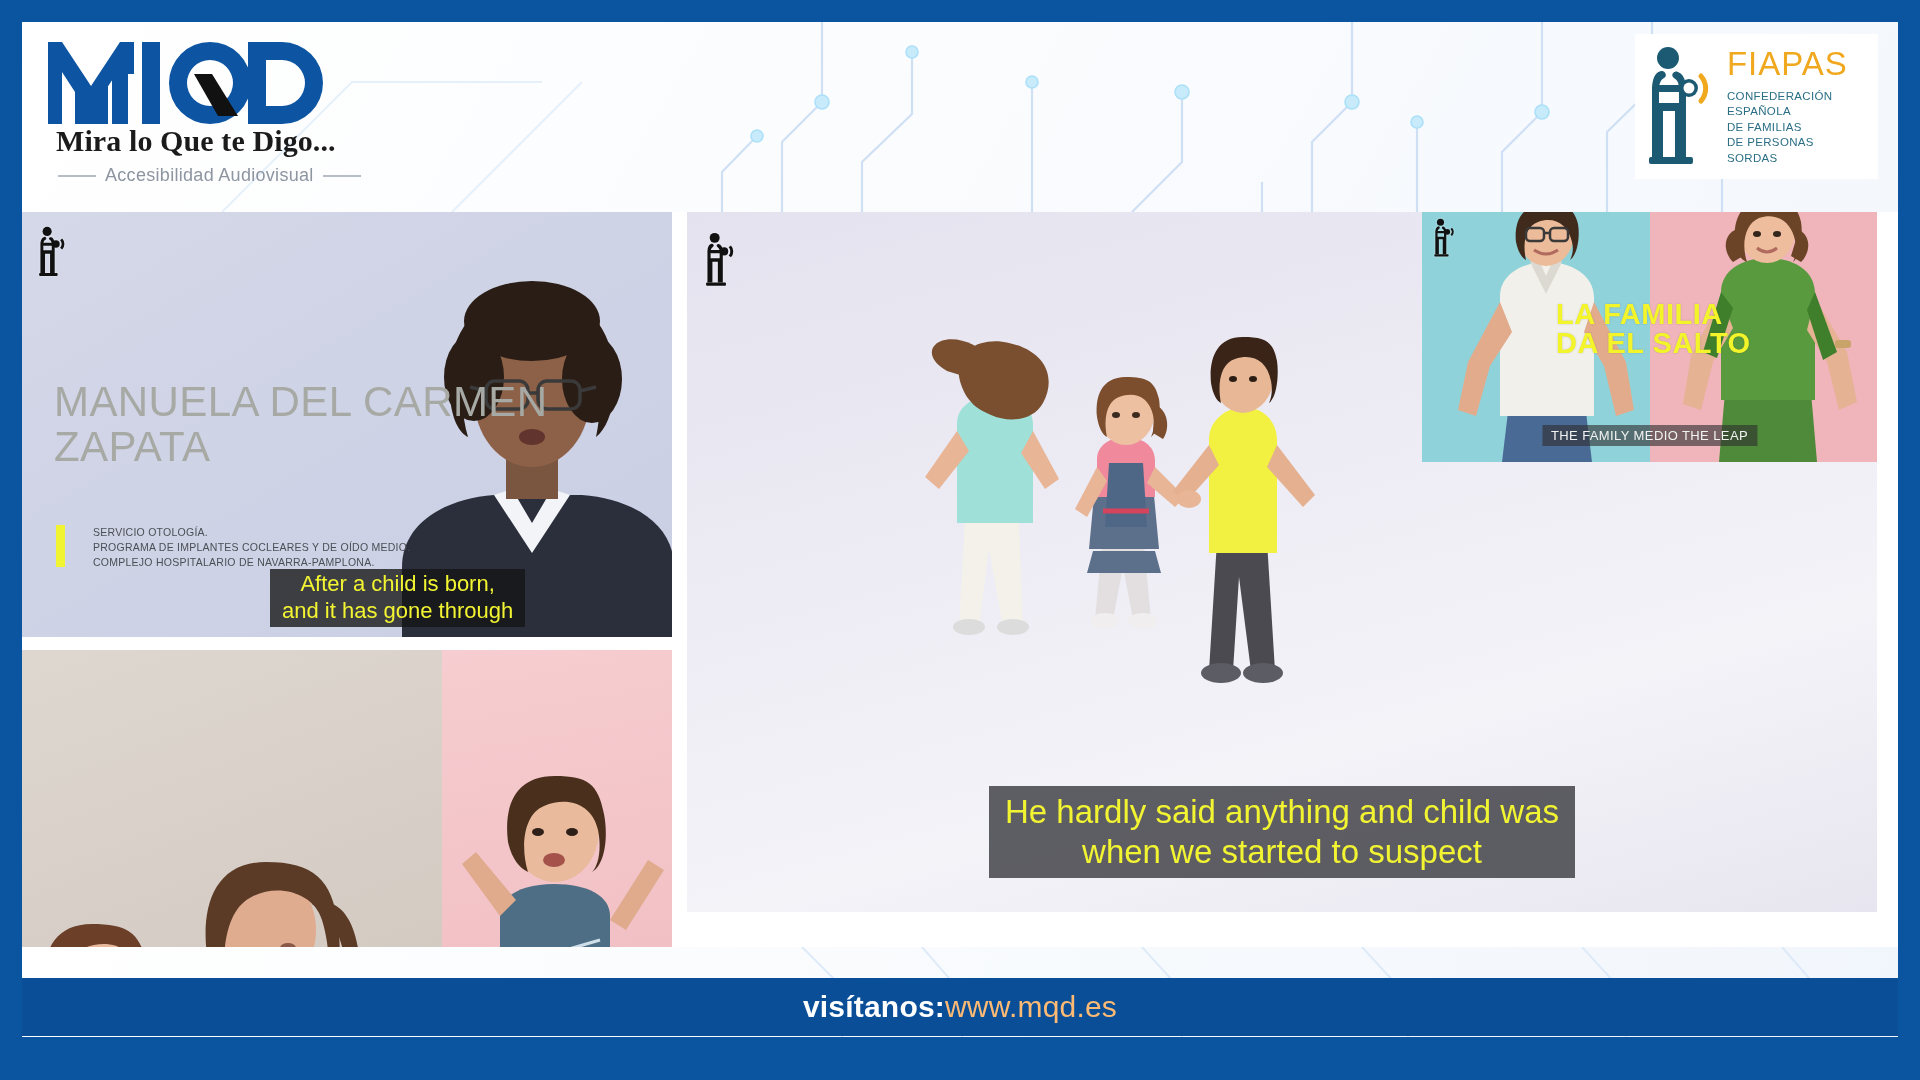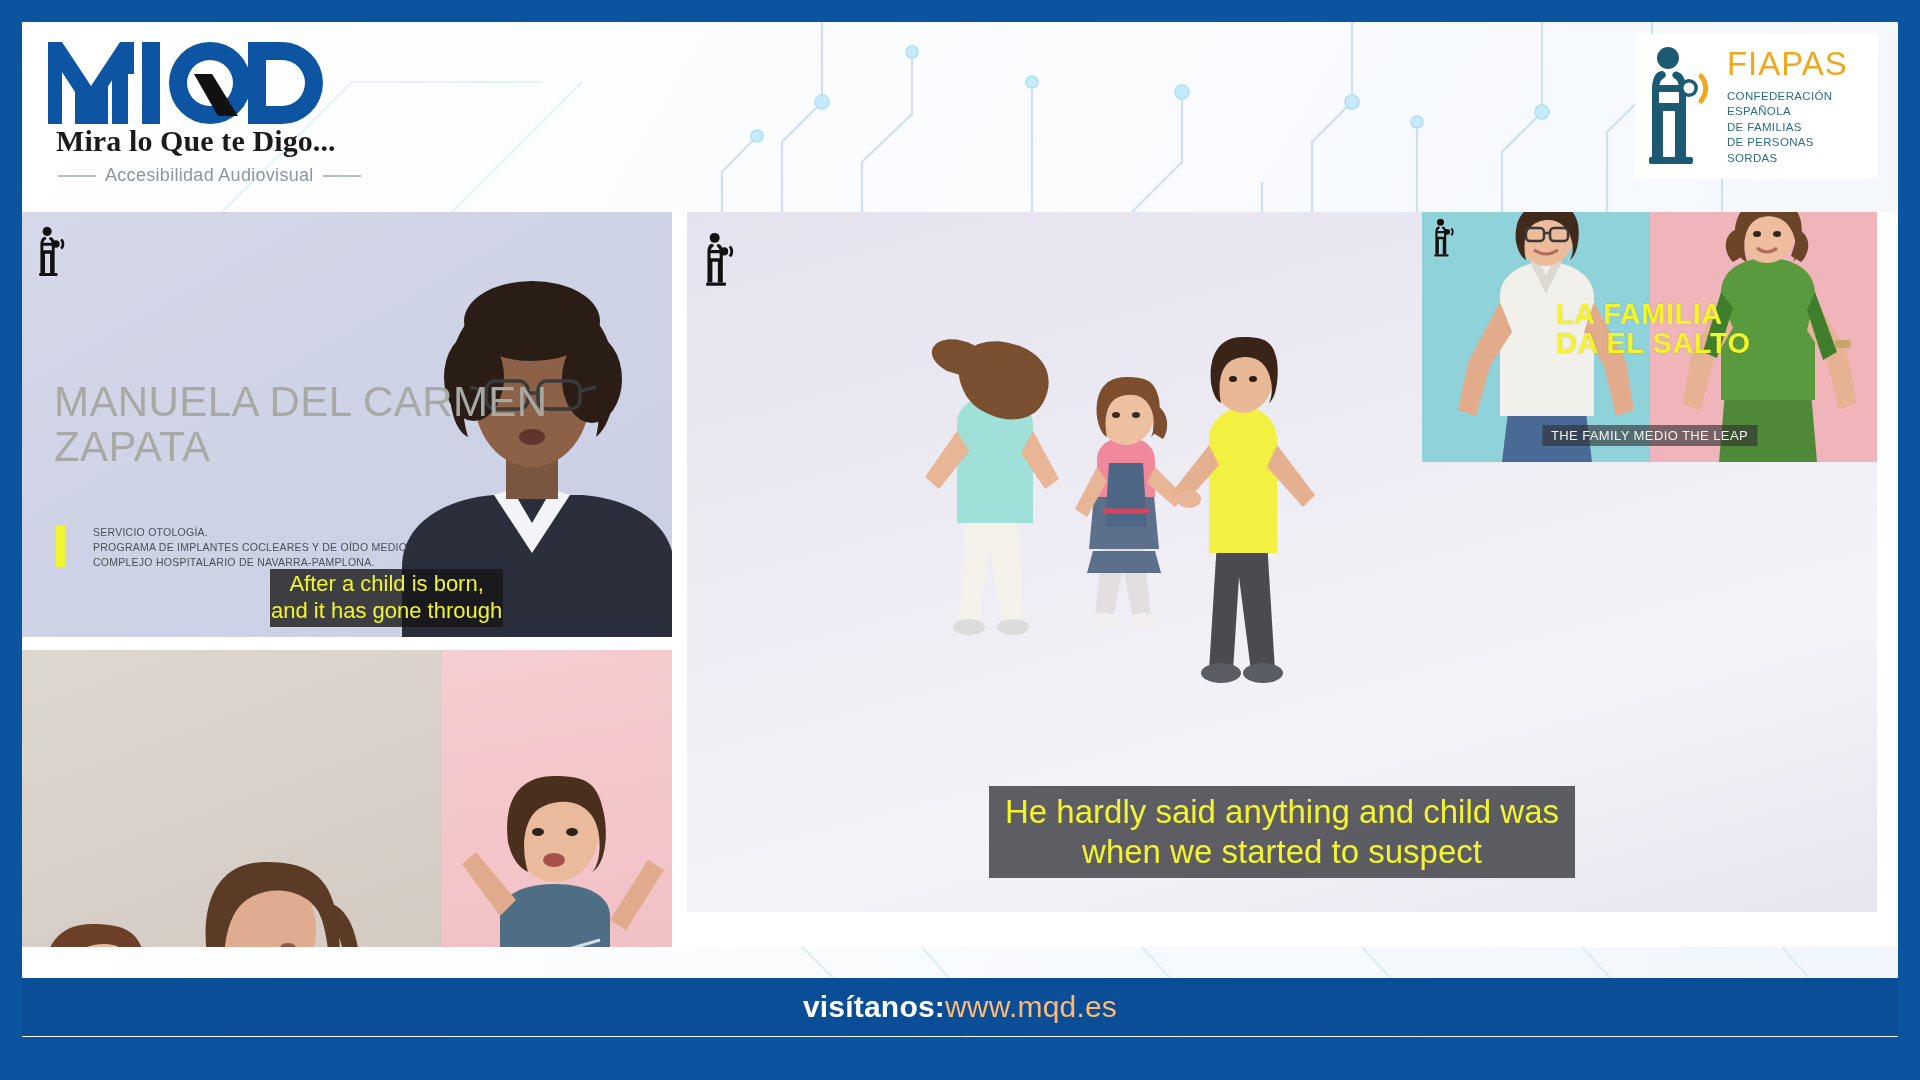--- a/index.html
+++ b/index.html
@@ -168,21 +168,21 @@
   .caption {
     position: absolute; z-index: 8;
     background: rgba(20,20,20,.78);
     color: #f2f432;
     text-align: center;
     white-space: pre-line;
     line-height: 1.22;
   }
   #caption-interview {
     left: 248px; bottom: 10px;
-    font-size: 22px; padding: 2px 1px;
+    font-size: 22px; padding: 2px 12px;
   }
   #caption-main {
     left: 50%; transform: translateX(-50%);
     bottom: 34px;
     background: rgba(72,72,78,.88);
     font-size: 33px; padding: 6px 16px;
   }
 
   
   #footer-zone {

